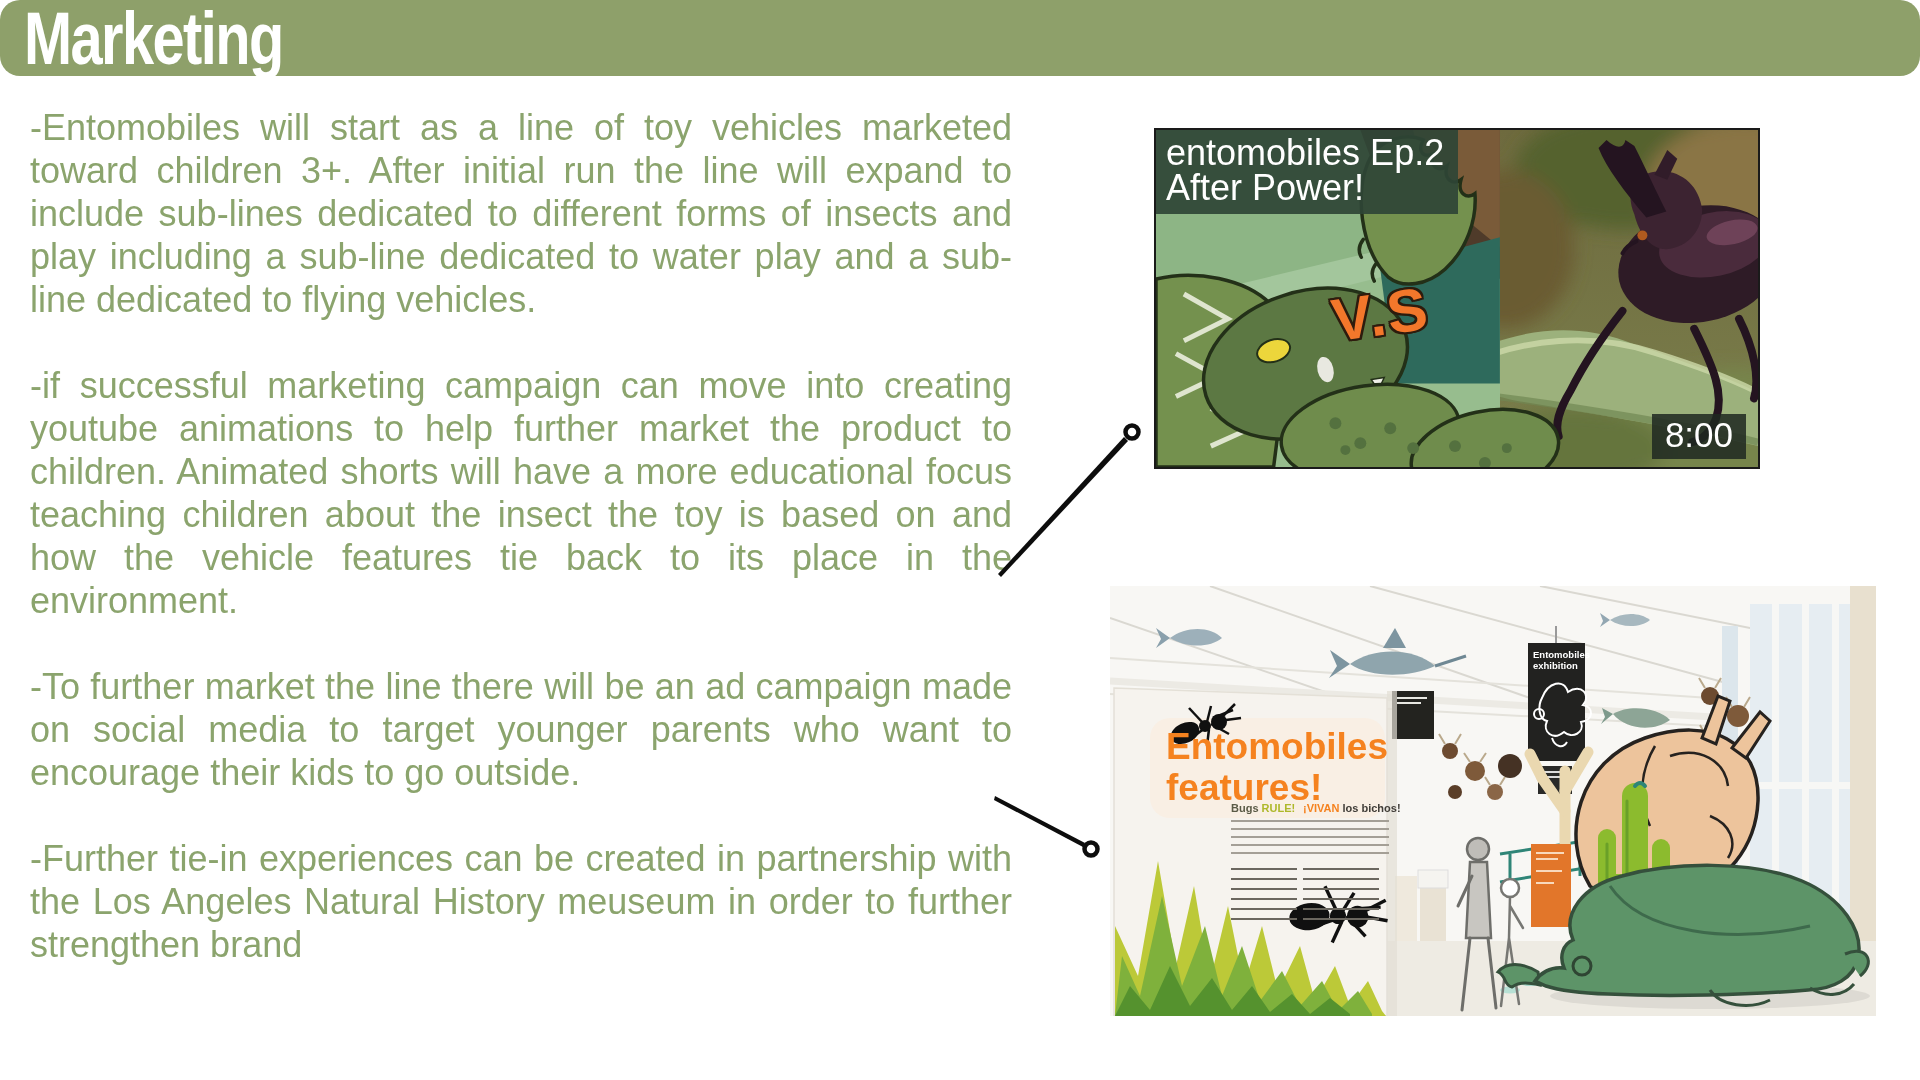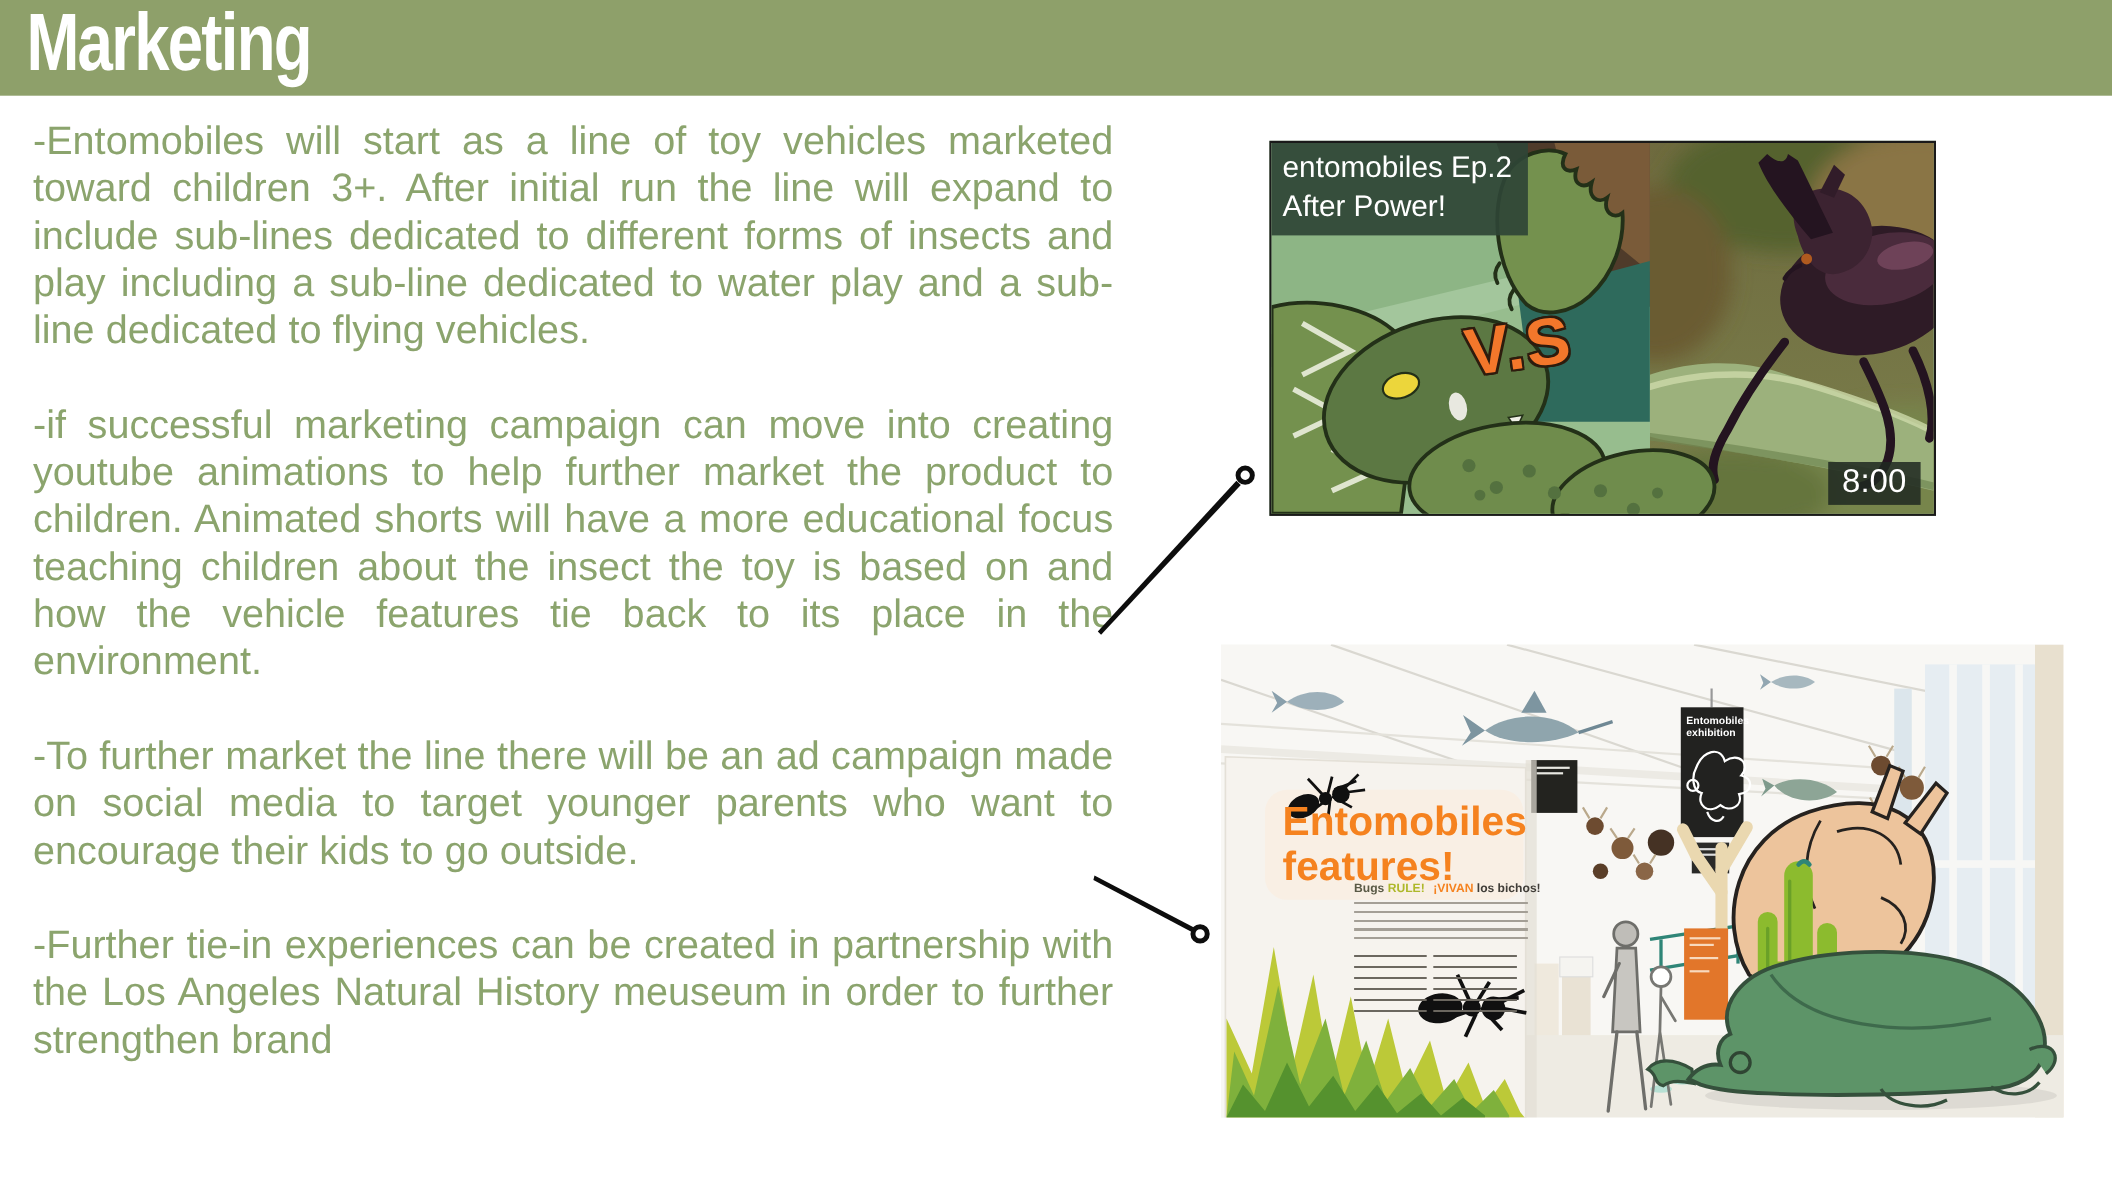--- a/index.html
+++ b/index.html
@@ -1,40 +1,40 @@
 <!DOCTYPE html>
 <html><head>
 <meta charset="utf-8">
 <style>
   html,body{margin:0;padding:0;background:#fff;}
   .slide{position:relative;width:1920px;height:1080px;background:#ffffff;overflow:hidden;
          font-family:"Liberation Sans", sans-serif;}
   
-  .header-bar{position:absolute;left:0;top:0;width:1920px;height:87px;background:#8EA06A;}
+  .header-bar{position:absolute;left:0;top:0;width:1920px;height:76px;background:#8EA06A;border-radius:20px;}
   .page-title{position:absolute;left:24px;top:-6px;height:87px;line-height:90px;color:#ffffff;
               font-size:74px;font-weight:bold;letter-spacing:-2px;
               transform:scaleX(.78);transform-origin:left center;white-space:nowrap;}
   
   .text-col{position:absolute;left:30px;top:106px;width:982px;color:#8BA46D;
             font-size:36px;line-height:43px;text-align:justify;text-align-last:left;}
   .text-col p{margin:0 0 43px 0;}
   
   .connector-layer{position:absolute;left:0;top:0;width:1920px;height:1080px;z-index:6;pointer-events:none;}
   
   .video-thumb{position:absolute;left:1154px;top:128px;width:606px;height:341px;box-sizing:border-box;
                border:2px solid #1a1a1a;background:#a3c69c;z-index:2;}
   .video-thumb svg{position:absolute;left:0;top:0;width:100%;height:100%;}
   .thumb-label{position:absolute;left:0;top:0;background:rgba(47,69,54,.92);color:#fff;
-               font-size:27px;line-height:35px;padding:5px 14px 9px 10px;white-space:nowrap;}
+               font-size:36px;line-height:35px;padding:5px 14px 9px 10px;white-space:nowrap;}
   .vs-label{position:absolute;left:176px;top:150px;font-size:60px;font-weight:bold;color:#F3772B;
             transform:rotate(-8deg);letter-spacing:2px;
             text-shadow:2px 0 0 #2e1c0e,-2px 0 0 #2e1c0e,0 2px 0 #2e1c0e,0 -2px 0 #2e1c0e,
                         2px 2px 0 #2e1c0e,-2px -2px 0 #2e1c0e,2px -2px 0 #2e1c0e,-2px 2px 0 #2e1c0e;}
   .duration-badge{position:absolute;right:12px;bottom:8px;background:rgba(30,40,33,.85);color:#fff;
-                  font-size:30px;padding:1px 13px 4px;}
+                  font-size:35px;padding:1px 13px 4px;}
   
   .museum{position:absolute;left:1110px;top:586px;width:766px;height:430px;background:#f8f7f4;z-index:2;}
   .museum svg{position:absolute;left:0;top:0;width:100%;height:100%;}
   .museum-heading{position:absolute;left:56px;top:140px;color:#F5821F;font-weight:bold;
                   font-size:37px;line-height:41px;letter-spacing:0;}
   .sign-col{position:absolute;top:216px;}
   .sign-col .col-head{font-size:11px;font-weight:bold;white-space:nowrap;display:block;}
   .col-head .dark{color:#5a5a46;}
   .col-head .chartreuse{color:#AEB82A;}
   .col-head .orange{color:#F5821F;}

